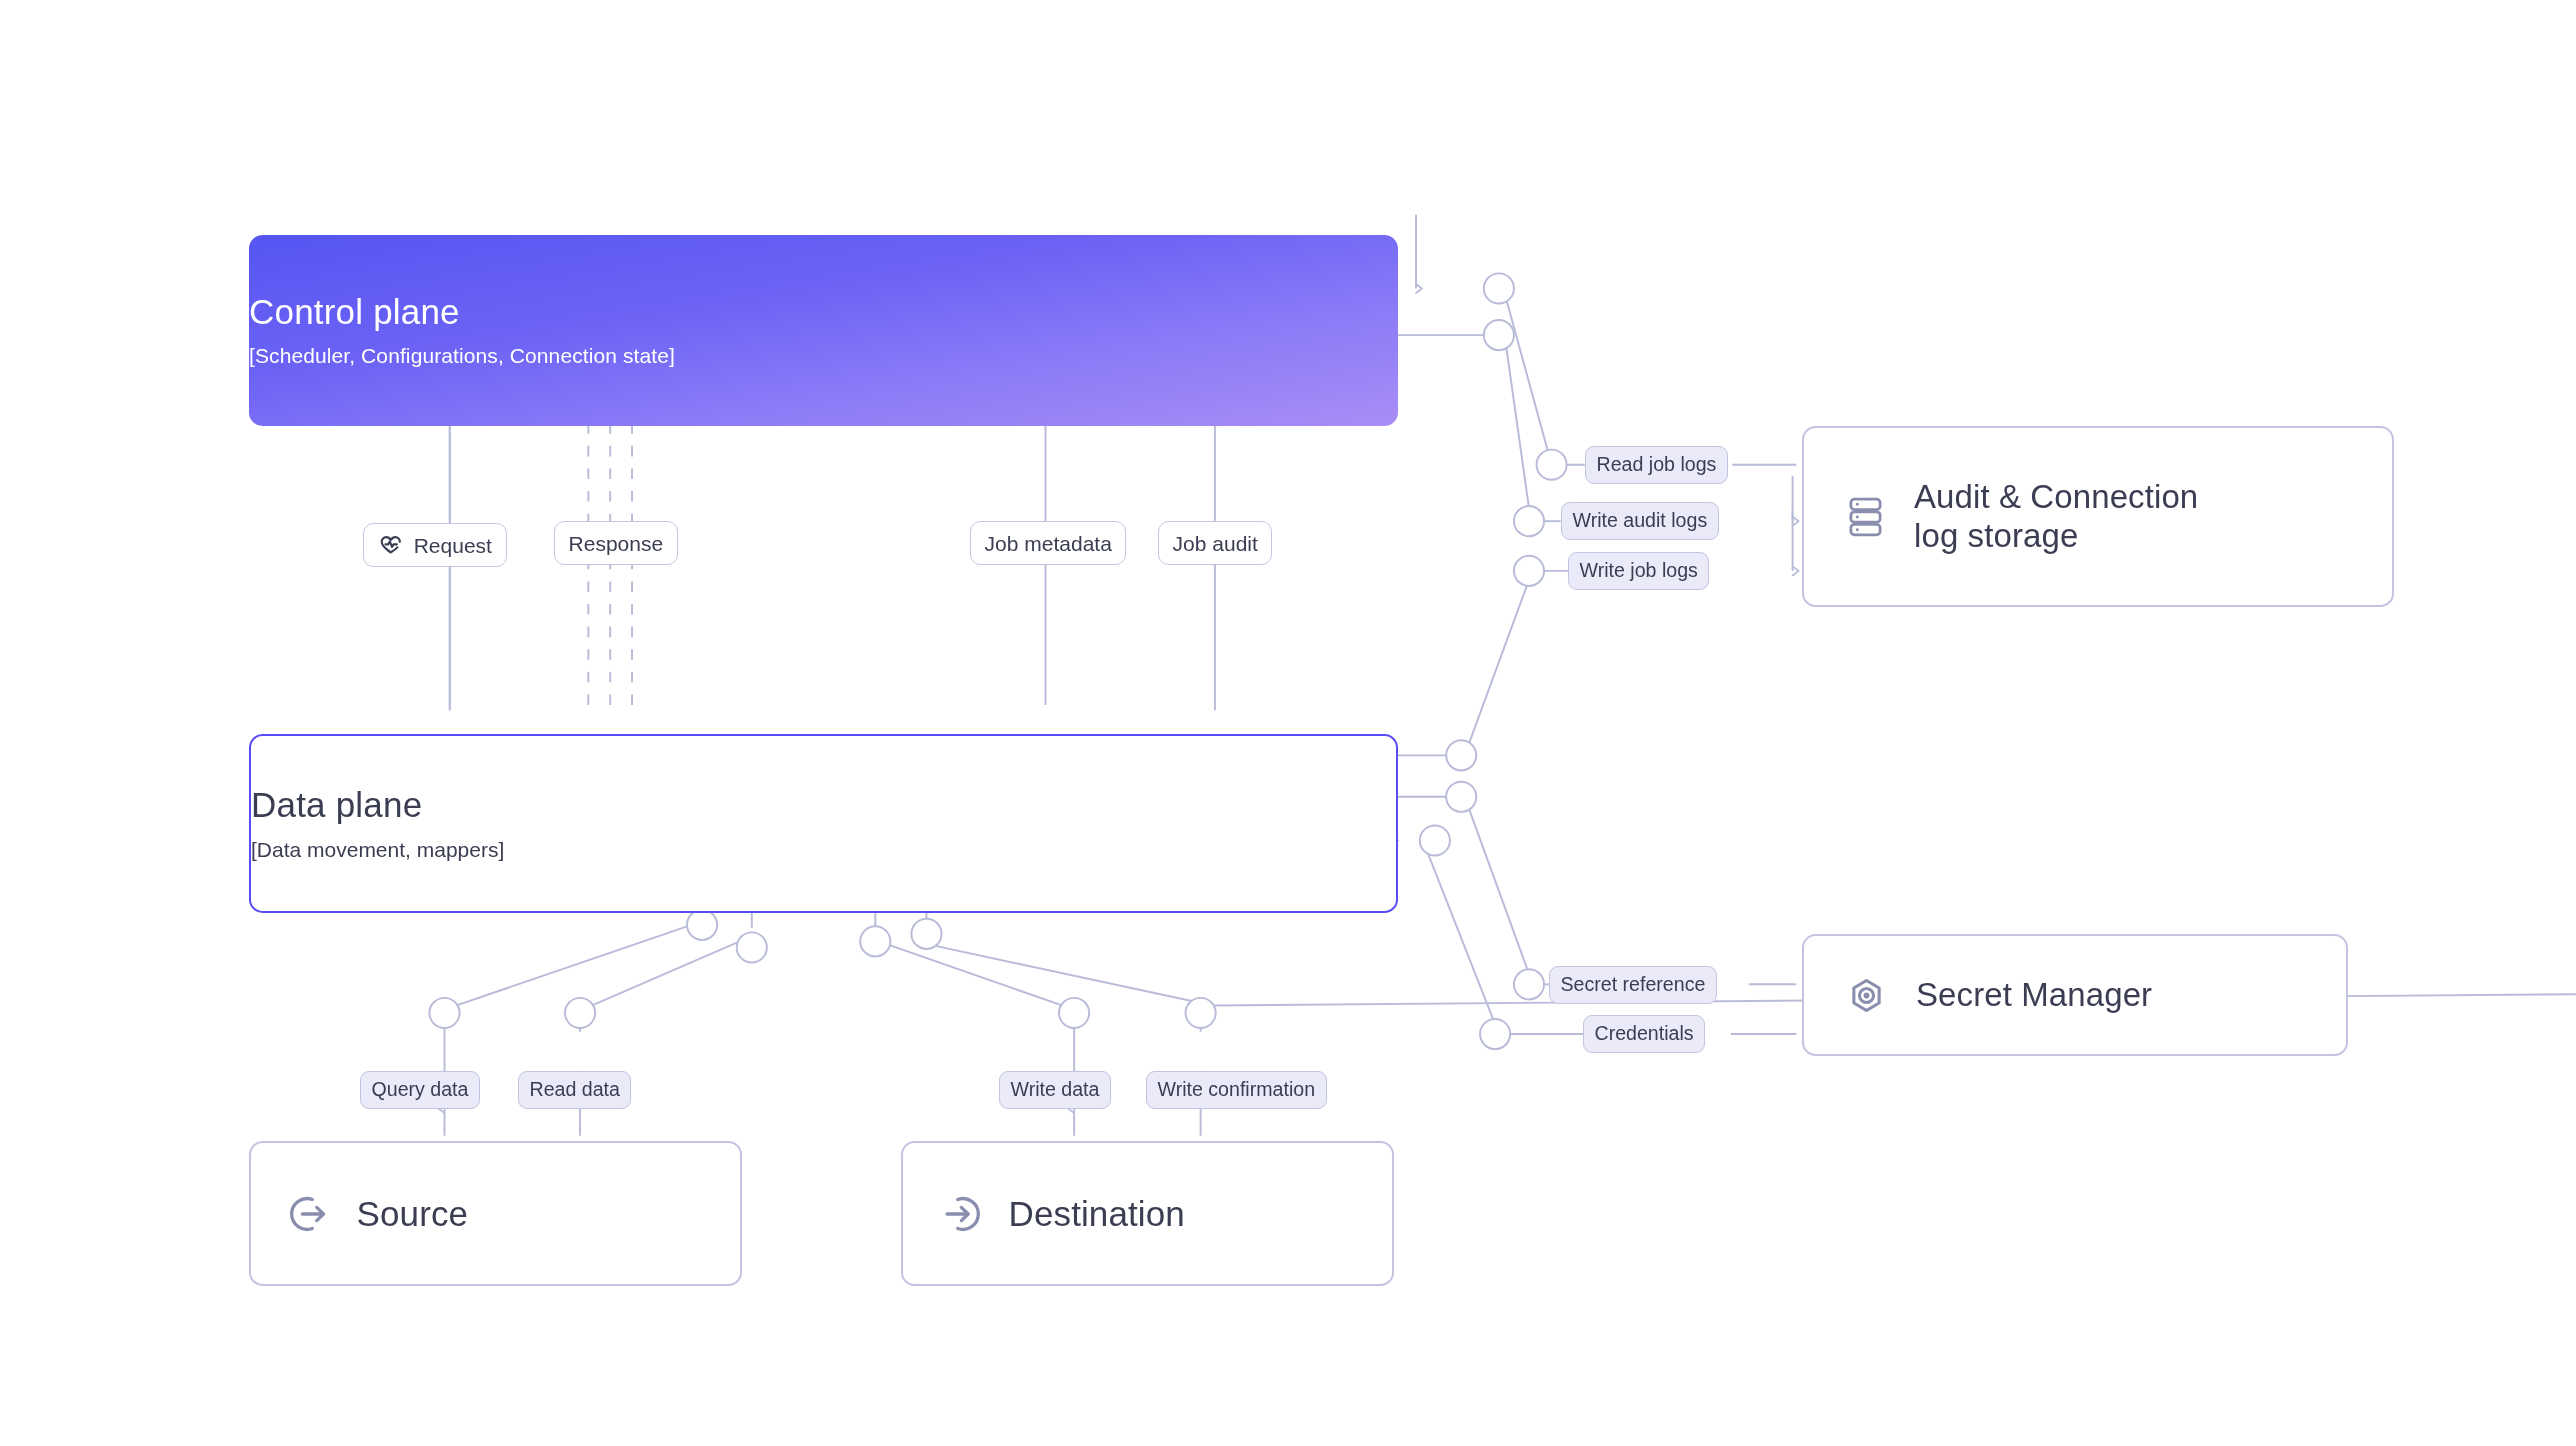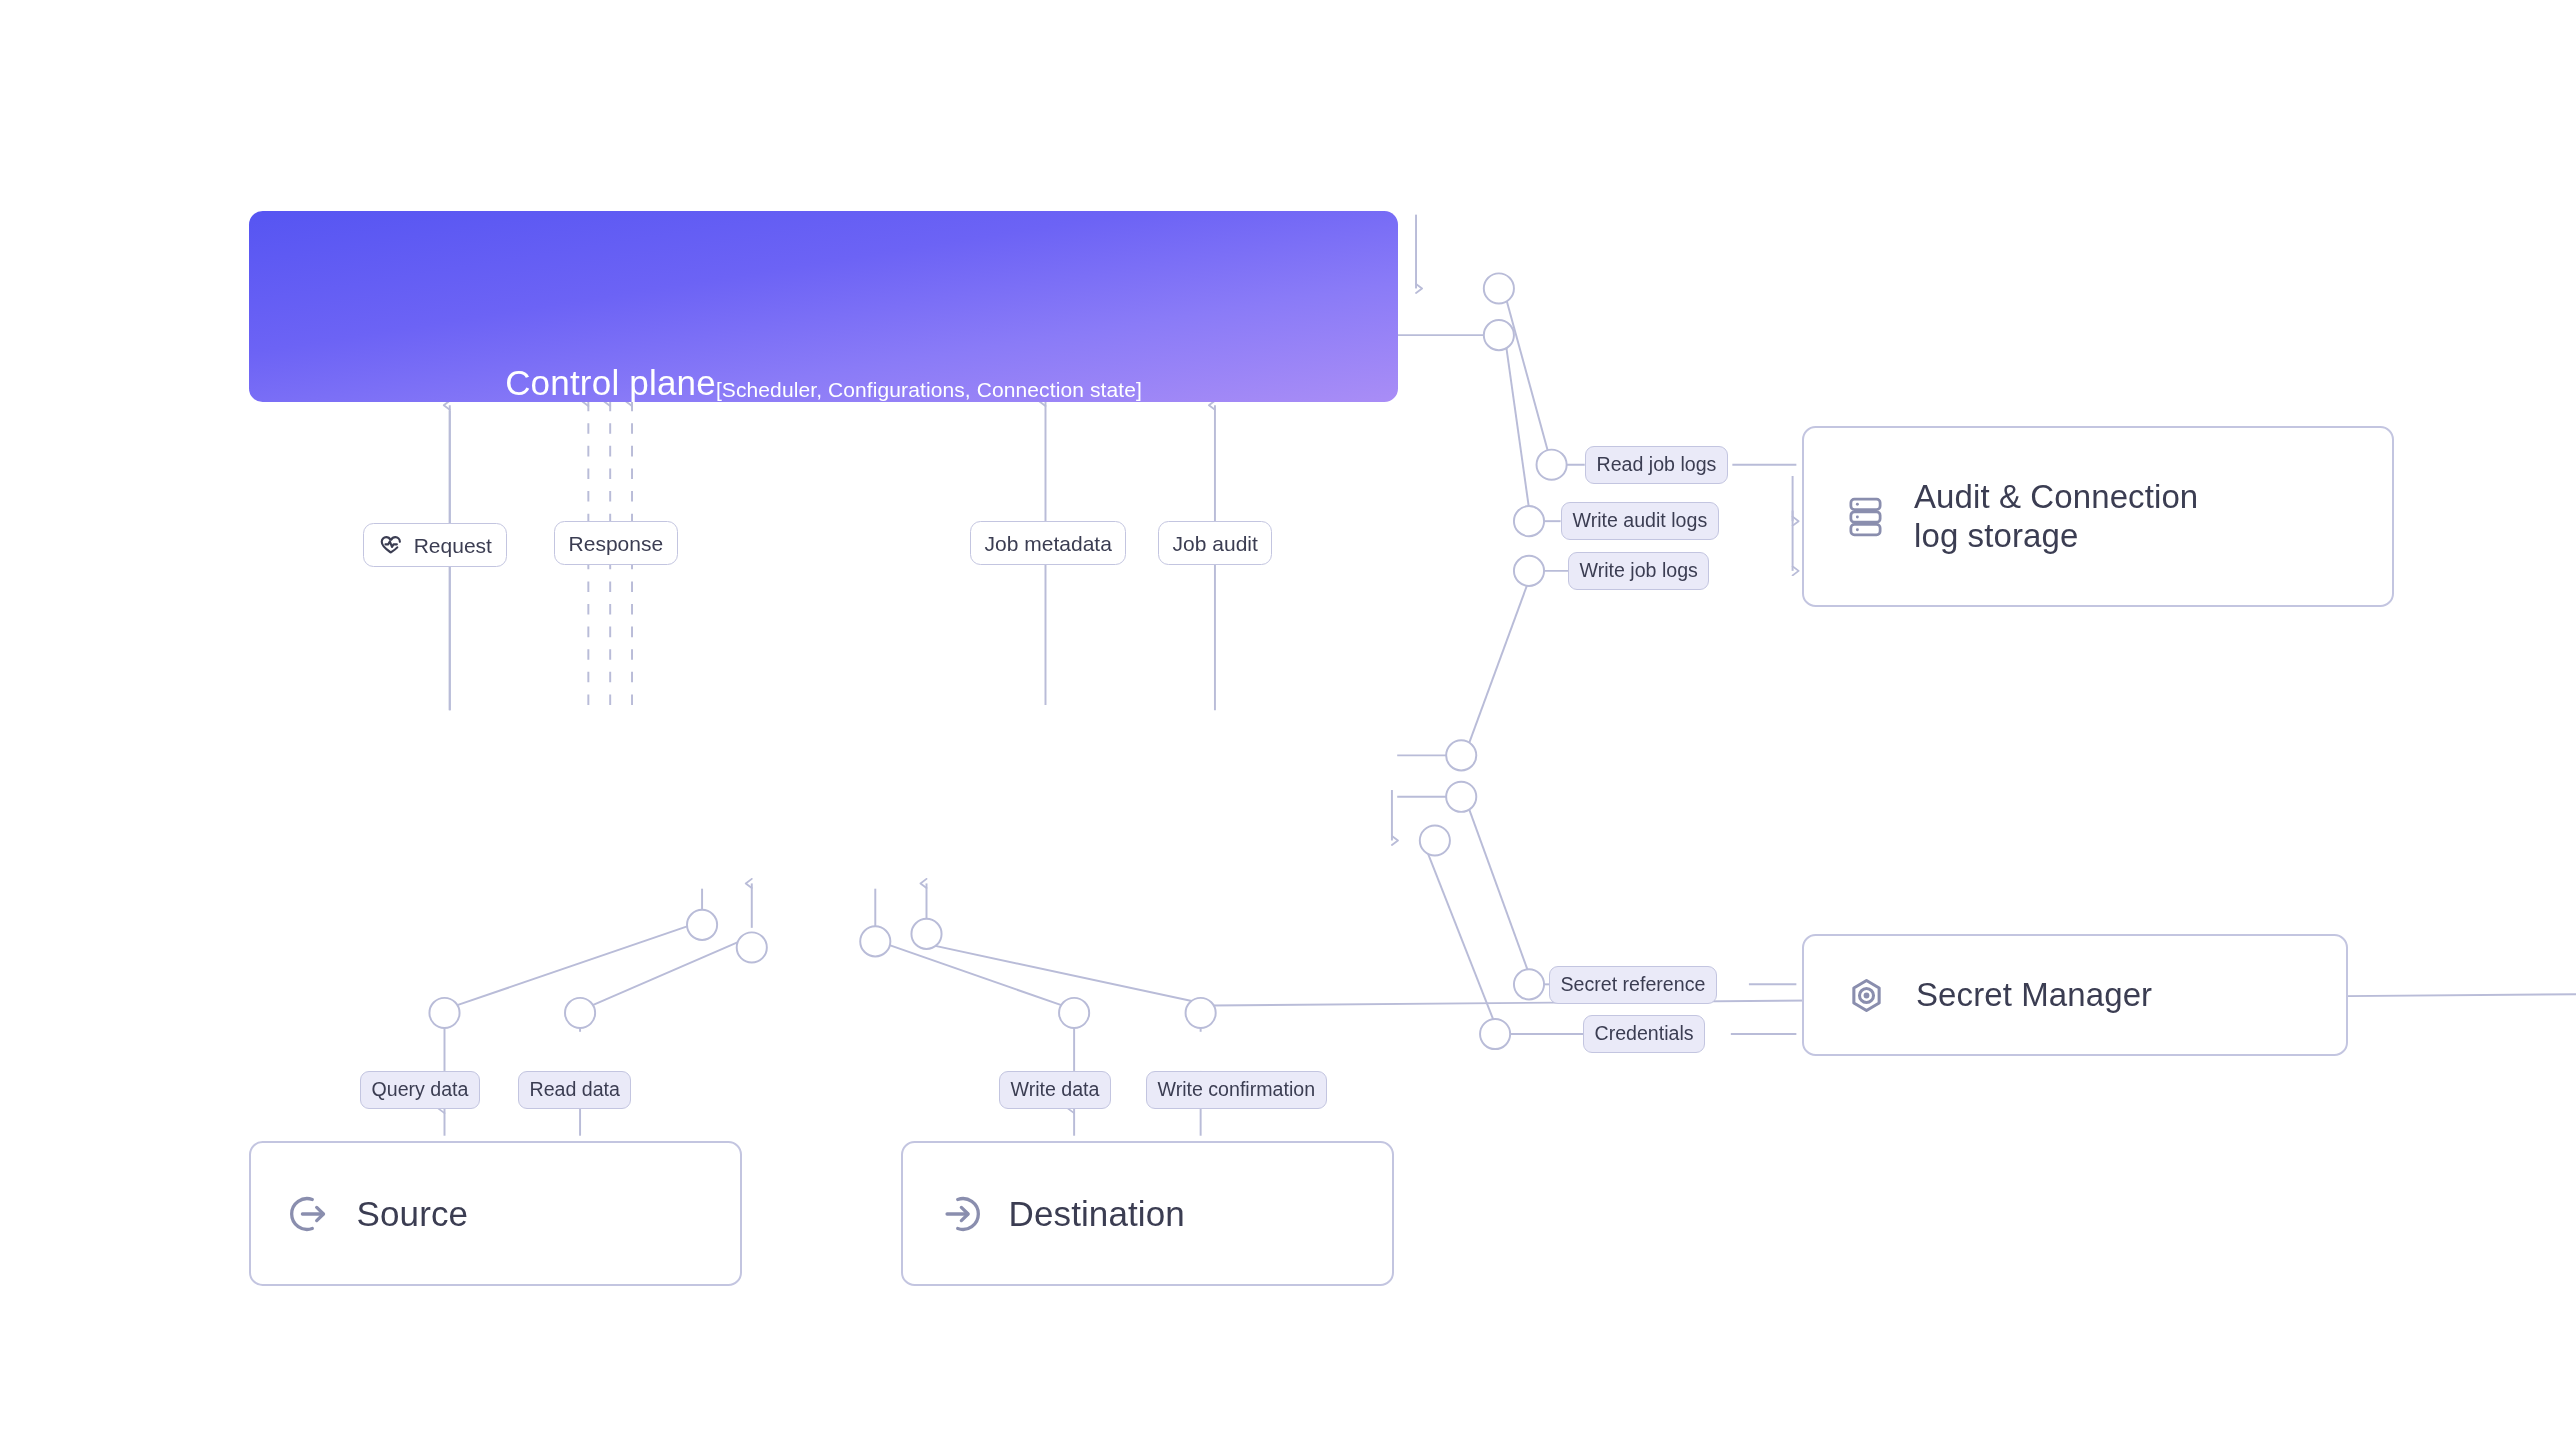--- a/index.html
+++ b/index.html
@@ -28,25 +28,26 @@
     height: 1446px;
     pointer-events: none;
     z-index: 1;
   }
 
   
   .plane {
     position: absolute;
     border-radius: 13.6px;
     display: flex;
-    flex-direction: row;
-    align-items: flex-end;
+    flex-direction: column;
+    align-items: flex-start;
     justify-content: center;
     z-index: 3;
     box-sizing: border-box;
+    margin-top: 24px;
   }
   #control-plane {
     left: 249px; top: 211px;
     width: 1149px; height: 191px;
     background: linear-gradient(171deg, #5655f2 0%, #6c63f5 38%, #8a7bf7 68%, #a98df6 100%);
     color: #ffffff;
   }
   #control-plane .plane-title {
     font-size: 35px;
     font-weight: 400;
@@ -230,20 +231,24 @@
       <circle cx="1594" cy="1345" r="20"></circle>
       <circle cx="1230" cy="1240" r="20"></circle>
     </g>
   </svg>
 
   <div class="plane" id="control-plane">
     <div class="plane-title">Control plane</div>
     <div class="plane-sub">[Scheduler, Configurations, Connection state]</div>
   </div>
 
+  <div class="plane" id="data-plane">
+    <div class="plane-title">Data plane</div>
+    <div class="plane-sub">[Data movement, mappers]</div>
+  </div>
 
   <div class="service-box" id="audit-box">
     <span class="svc-icon">
       <svg width="39" height="44" viewBox="0 0 24 26" fill="none" stroke="#8a8eae" stroke-width="1.7" stroke-linecap="round" stroke-linejoin="round">
         <rect x="3" y="2" width="18" height="6.4" rx="2.2"></rect>
         <rect x="3" y="9.8" width="18" height="6.4" rx="2.2"></rect>
         <rect x="3" y="17.6" width="18" height="6.4" rx="2.2"></rect>
         <circle cx="7" cy="5.2" r="0.9" fill="#8a8eae" stroke="none"></circle>
         <circle cx="7" cy="13" r="0.9" fill="#8a8eae" stroke="none"></circle>
         <circle cx="7" cy="20.8" r="0.9" fill="#8a8eae" stroke="none"></circle>

